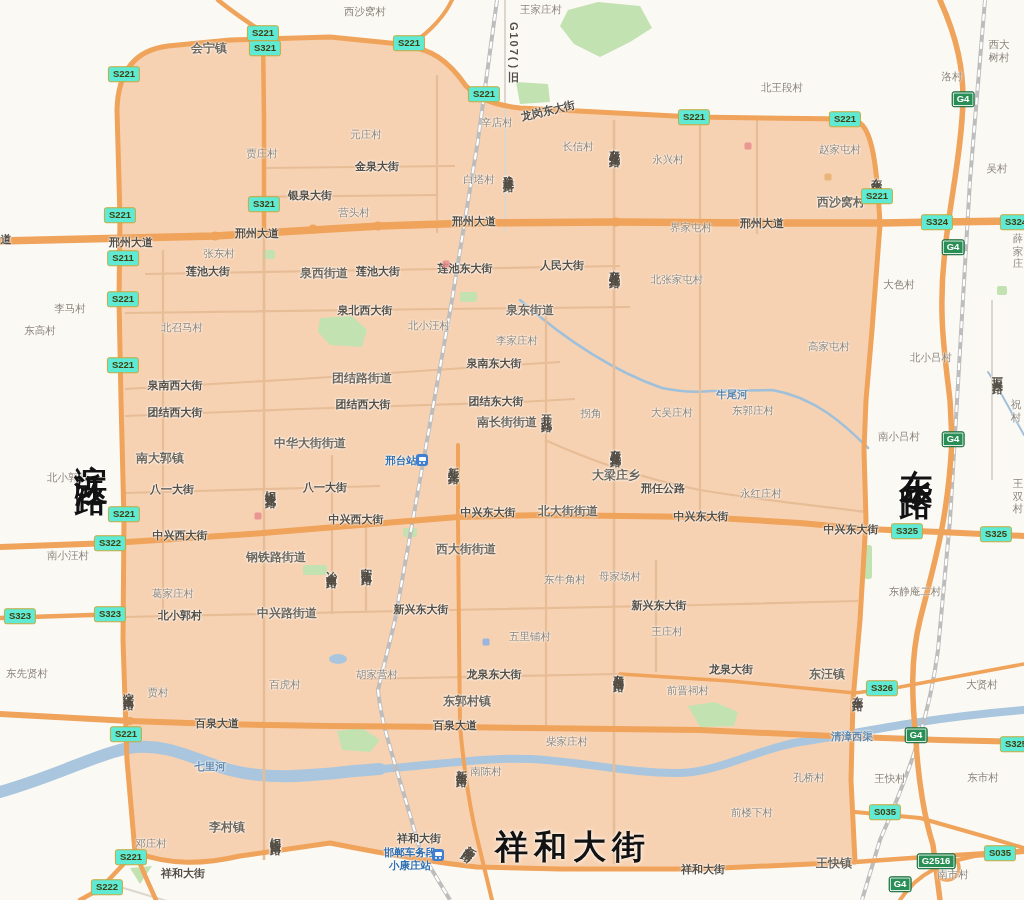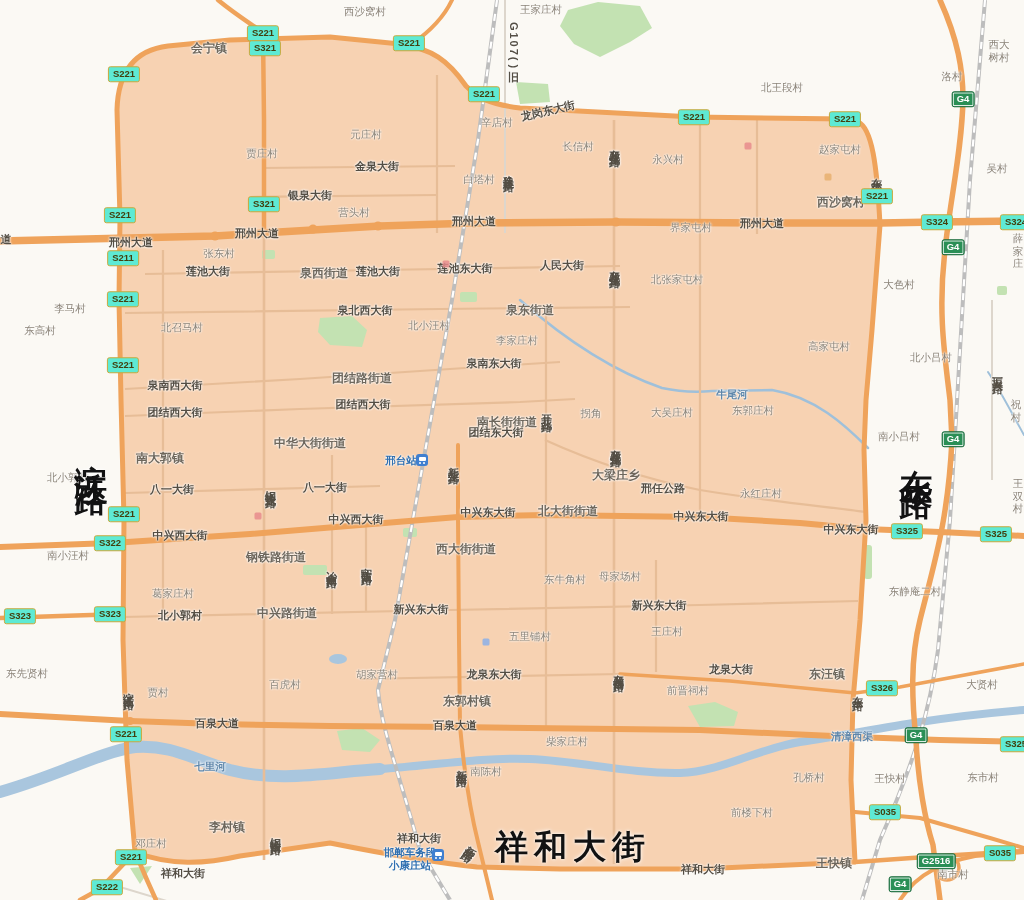--- a/index.html
+++ b/index.html
@@ -223,21 +223,21 @@
       <div class="lb s" style="left: 762px; top: 224px;">邢州大道</div>
       <div class="lb s" style="left: 208px; top: 272px;">莲池大街</div>
       <div class="lb s" style="left: 378px; top: 272px;">莲池大街</div>
       <div class="lb s" style="left: 465px; top: 269px;">莲池东大街</div>
       <div class="lb s" style="left: 562px; top: 266px;">人民大街</div>
       <div class="lb s" style="left: 365px; top: 311px;">泉北西大街</div>
       <div class="lb s" style="left: 175px; top: 386px;">泉南西大街</div>
       <div class="lb s" style="left: 494px; top: 364px;">泉南东大街</div>
       <div class="lb s" style="left: 175px; top: 413px;">团结西大街</div>
       <div class="lb s" style="left: 363px; top: 405px;">团结西大街</div>
-      <div class="lb s" style="left: 496px; top: 402px; margin-top: 31px;">团结东大街</div>
+      <div class="lb s" style="left: 496px; top: 402px;">团结东大街</div>
       <div class="lb s" style="left: 172px; top: 490px;">八一大街</div>
       <div class="lb s" style="left: 325px; top: 488px;">八一大街</div>
       <div class="lb s" style="left: 180px; top: 536px;">中兴西大街</div>
       <div class="lb s" style="left: 356px; top: 520px;">中兴西大街</div>
       <div class="lb s" style="left: 488px; top: 513px;">中兴东大街</div>
       <div class="lb s" style="left: 701px; top: 517px;">中兴东大街</div>
       <div class="lb s" style="left: 851px; top: 530px;">中兴东大街</div>
       <div class="lb s" style="left: 180px; top: 616px;">北小郭村</div>
       <div class="lb s" style="left: 421px; top: 610px;">新兴东大街</div>
       <div class="lb s" style="left: 659px; top: 606px;">新兴东大街</div>

